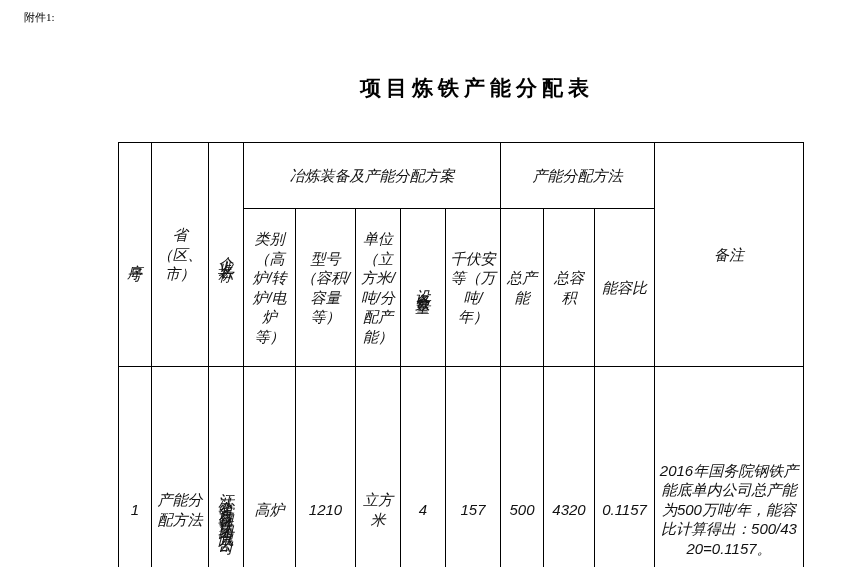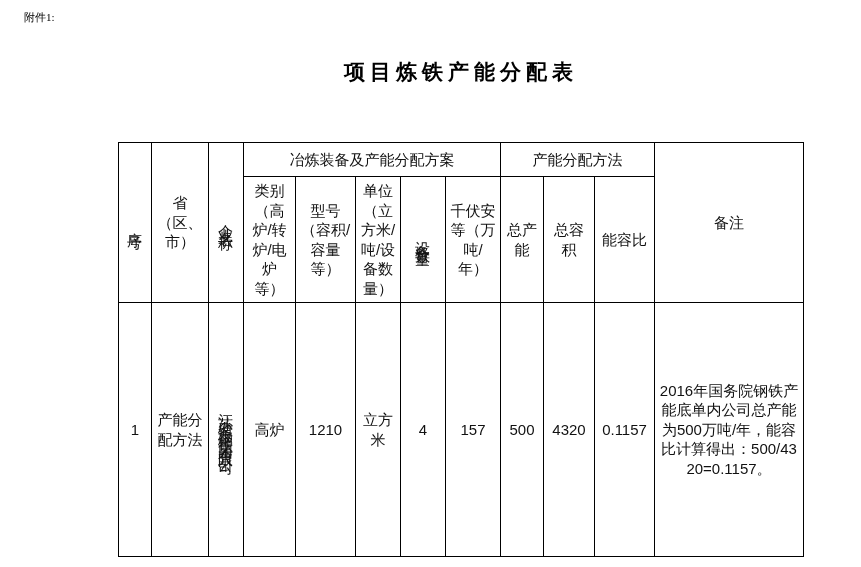--- a/index.html
+++ b/index.html
@@ -8,34 +8,35 @@
     font-family:"Liberation Sans", sans-serif;color:#111;
   }
   .page{position:relative;width:861px;height:567px;background:#fff;}
   .attachment{
     position:absolute;left:24px;top:10px;
     font-family:"Liberation Serif", serif;
     font-size:11px;color:#000;
   }
   .doc-title{
     position:absolute;left:118px;top:58px;width:686px;
-    margin:0;text-align:center;
+    margin:16px;text-align:center;
     font-size:21px;font-weight:bold;letter-spacing:5px;color:#000;
   }
   table.cap{
     position:absolute;left:118px;top:142px;
     border-collapse:collapse;table-layout:fixed;width:686px;
   }
   table.cap td{
     border:1px solid #000;
     text-align:center;vertical-align:middle;
     font-size:15px;line-height:1.3;
-    padding:2px 4px;
+    padding:18px 4px;
     word-break:break-all;overflow-wrap:break-word;
     color:#111;
+    font-style:italic;
   }
   tr.r1 td{height:29px;}
   tr.r2 td{height:121px;}
   tr.r3 td{height:249px;}
   
   .vstack span{
     display:inline-block;
     writing-mode:vertical-lr;
     text-orientation:upright;
     letter-spacing:4px;
@@ -76,21 +77,21 @@
         <td rowspan="2" class="vstack"><span>序号</span></td>
         <td rowspan="2">省（区、市）</td>
         <td rowspan="2" class="vstack"><span>企业名称</span></td>
         <td colspan="5">冶炼装备及产能分配方案</td>
         <td colspan="3">产能分配方法</td>
         <td rowspan="2">备注</td>
       </tr>
       <tr class="r2">
         <td>类别（高炉/转炉/电炉等）</td>
         <td>型号（容积/容量等）</td>
-        <td>单位（立方米/吨/设备数量）</td>
+        <td>单位（立方米/吨/分配产能）</td>
         <td class="vstack"><span>设备数量</span></td>
         <td>千伏安等（万吨/年）</td>
         <td>总产能</td>
         <td>总容积</td>
         <td>能容比</td>
       </tr>
       <tr class="r3">
         <td>1</td>
         <td>产能分配方法</td>
         <td class="vstack"><span>江苏省镔鑫钢铁集团有限公司</span></td>

